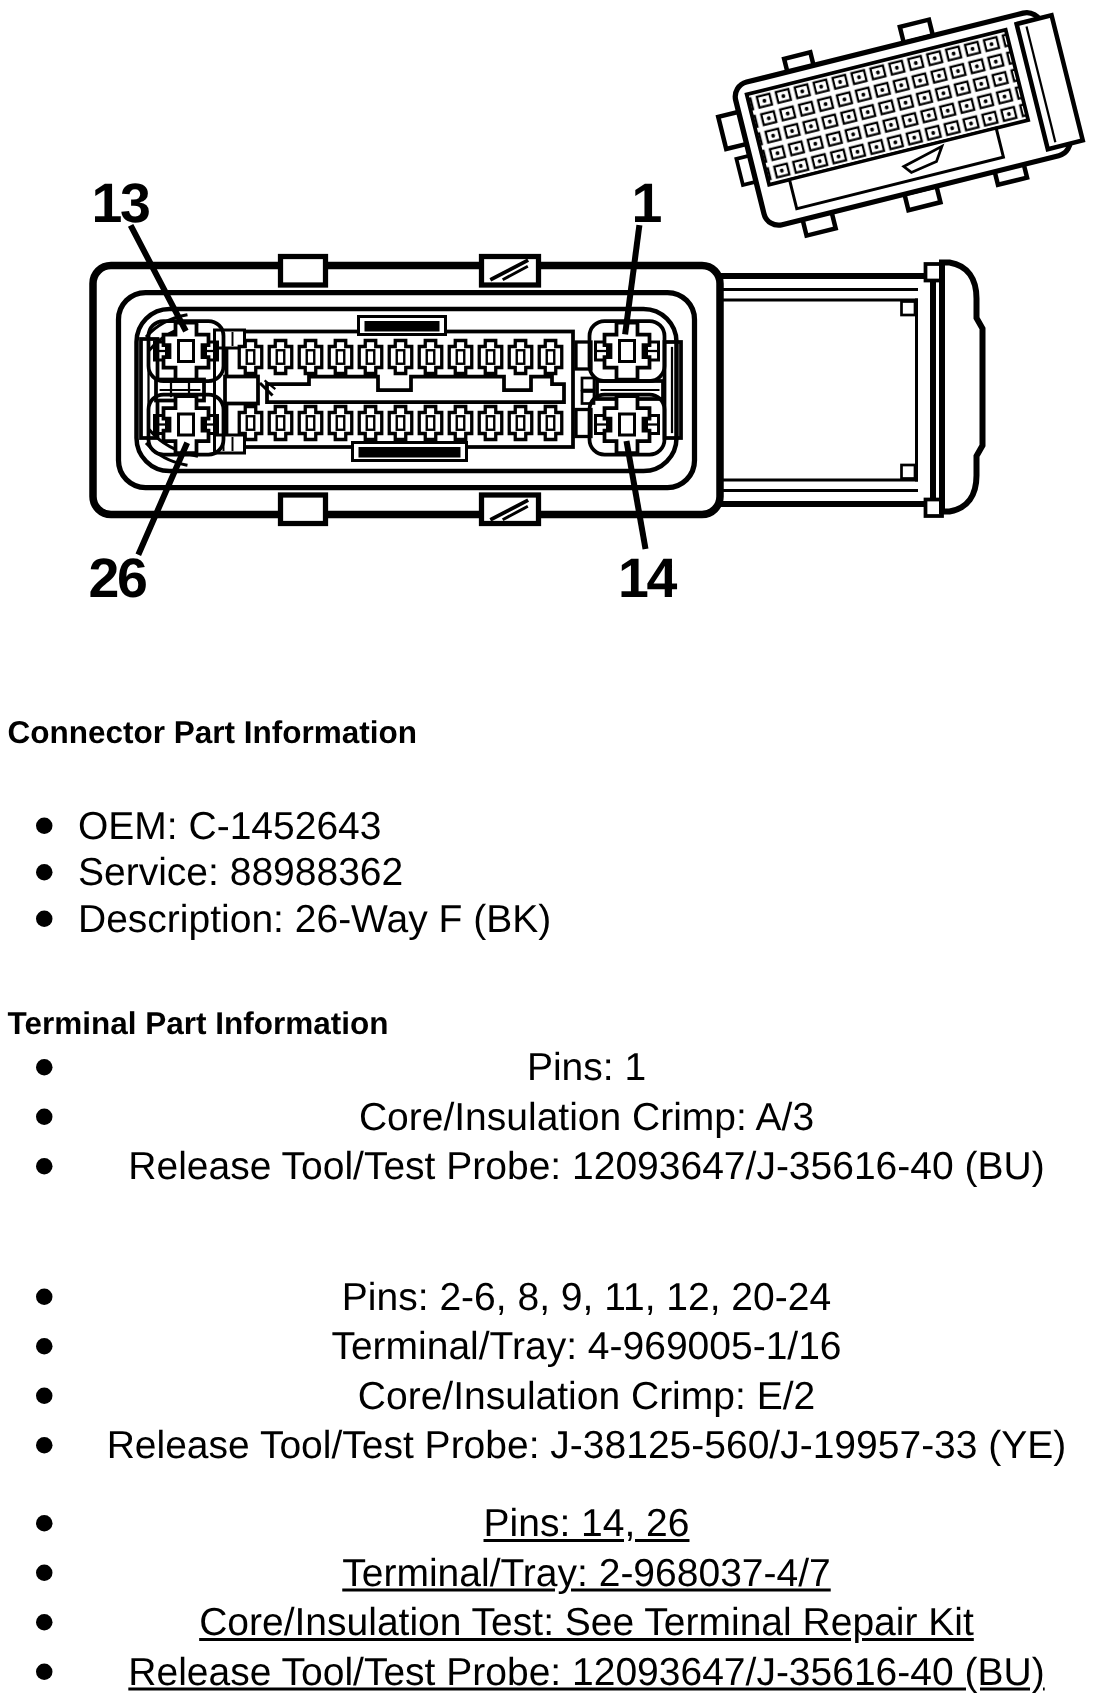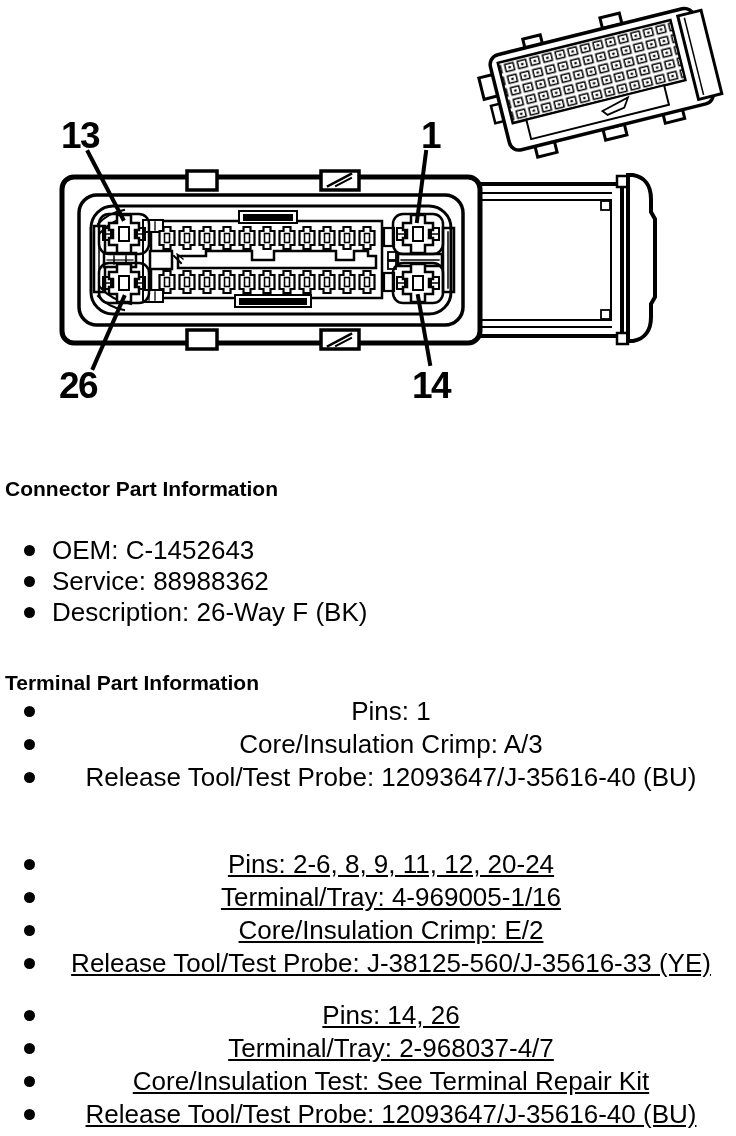--- a/index.html
+++ b/index.html
@@ -61,21 +61,21 @@
     width: 11px;
     height: 11px;
     border-radius: 50%;
     background: #000;
   }
   ul.bullets.wide li::before { top: 11px; }
   #h-connector { top: 478px; }
   #ul-connector { top: 535px; }
   #h-terminal { top: 672px; }
   #ul-group1 { top: 695px; }
-  #ul-group2 { top: 848px; text-decoration: underline; }
+  #ul-group2 { top: 848px; }
   #ul-group3 { top: 999px; text-decoration: underline; }
   .pin-num {
     font-family: "Liberation Sans", sans-serif;
     font-size: 37px;
     font-weight: bold;
     letter-spacing: -1.5px;
     fill: #000;
   }
 </style>
 </head>
@@ -266,21 +266,21 @@
   <ul class="bullets wide" id="ul-group1">
     <li>Pins: 1</li>
     <li>Core/Insulation Crimp: A/3</li>
     <li>Release Tool/Test Probe: 12093647/J-35616-40 (BU)</li>
   </ul>
 
   <ul class="bullets wide" id="ul-group2">
     <li>Pins: 2-6, 8, 9, 11, 12, 20-24</li>
     <li>Terminal/Tray: 4-969005-1/16</li>
     <li>Core/Insulation Crimp: E/2</li>
-    <li>Release Tool/Test Probe: J-38125-560/J-35616-33 (YE)</li>
+    <li>Release Tool/Test Probe: J-38125-560/J-19957-33 (YE)</li>
   </ul>
 
   <ul class="bullets wide" id="ul-group3">
     <li>Pins: 14, 26</li>
     <li>Terminal/Tray: 2-968037-4/7</li>
     <li>Core/Insulation Test: See Terminal Repair Kit</li>
     <li>Release Tool/Test Probe: 12093647/J-35616-40 (BU)</li>
   </ul>
 
 </div>

